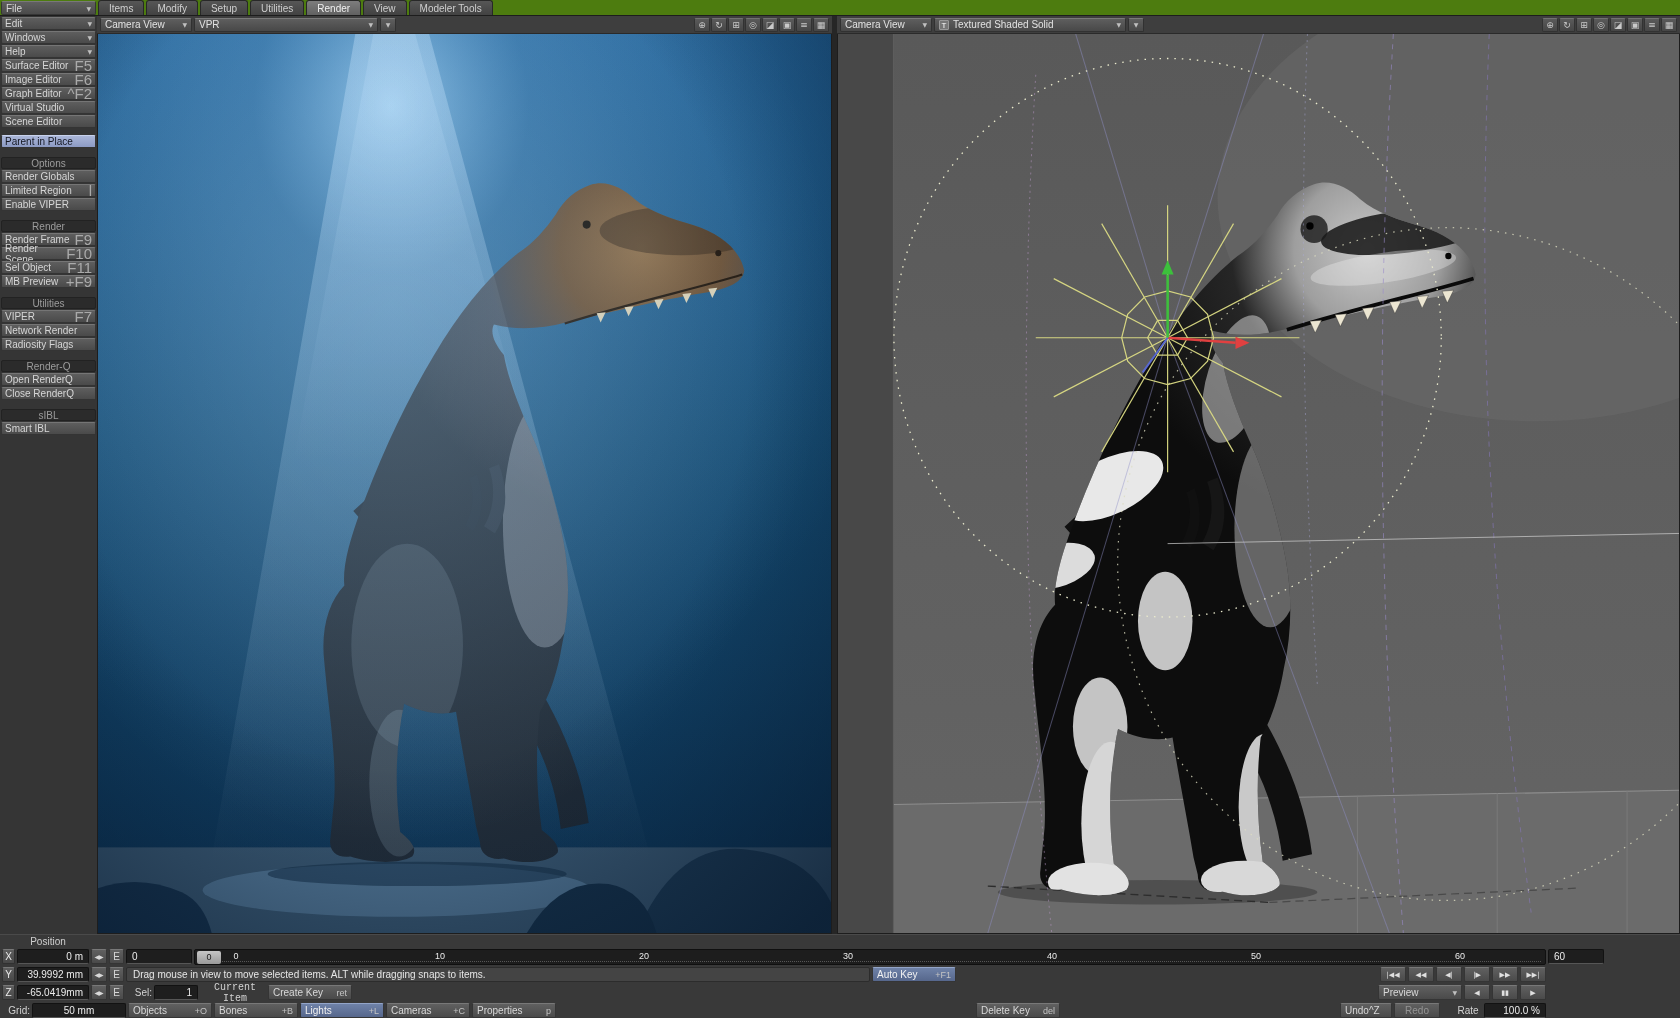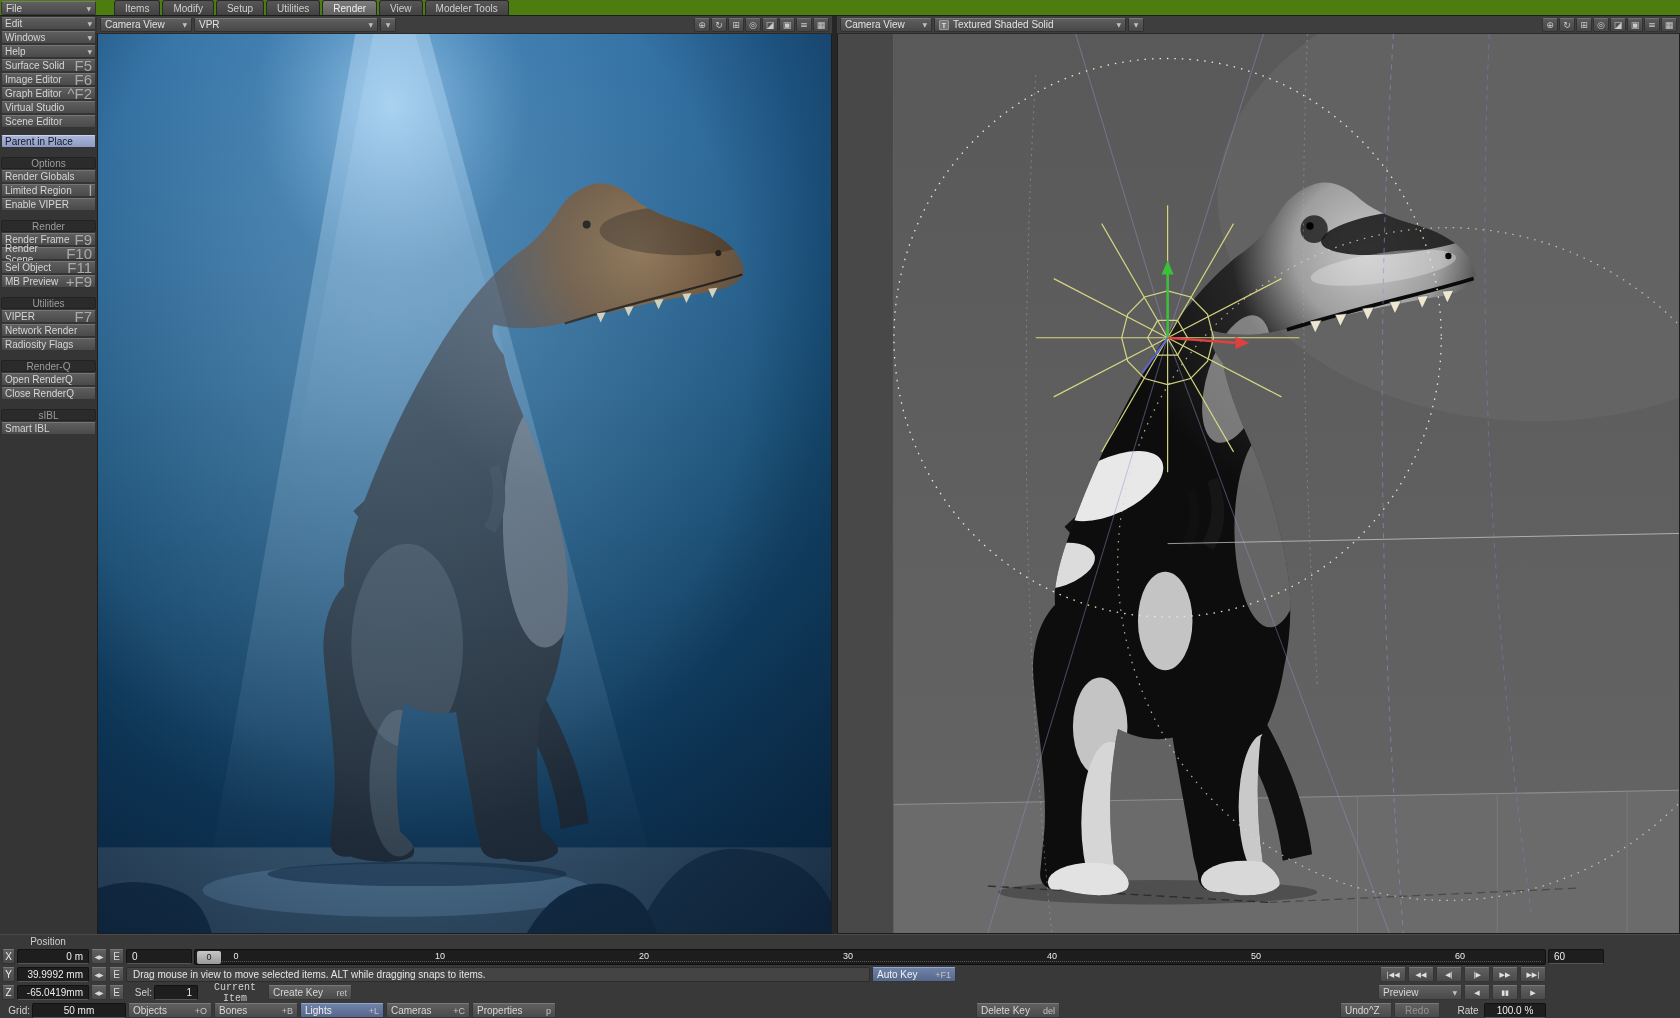--- a/index.html
+++ b/index.html
@@ -7,21 +7,21 @@
   body {
     background:#2e2e2e; color:#ddd;
     font-family:"Liberation Sans", sans-serif; font-size:10px;
     -webkit-font-smoothing:antialiased;
   }
   .glyph { font-family:"DejaVu Sans", sans-serif; }
 
   
   .topbar { height:16px; background:#4d7c0f; display:flex; border-bottom:1px solid #1d1d1d; }
   .file-slot { width:97px; padding:1px 1px 1px 1px; }
-  .tabs { flex:1; display:flex; align-items:flex-end; gap:2px; padding-left:17px; }
+  .tabs { flex:1; display:flex; align-items:flex-end; gap:2px; padding-left:1px; }
   .tab { height:15px; padding:0 10px; background:linear-gradient(#565656,#424242); border:1px solid #282828; border-bottom:none;
          border-radius:3px 3px 0 0; display:flex; align-items:center; color:#cfcfcf; cursor:default; }
   .tab.active { background:linear-gradient(#7d7d7d,#616161); color:#f0f0f0; }
 
   
   .btn { background:linear-gradient(#606060,#4a4a4a); border:1px solid #353535; border-top-color:#787878;
          border-radius:2px; color:#d8d8d8; display:flex; align-items:center; padding:0 4px; height:14px; cursor:default; }
   .dd-arrow { margin-left:auto; font-size:6px; color:#c0c0c0; padding-left:4px; }
   .field { background:#1e1e1e; border:1px solid #121212; border-bottom-color:#565656; border-radius:2px;
            height:15px; line-height:13px; color:#ececec; padding:0 5px; }
@@ -86,21 +86,21 @@
   .item-dd { width:604px; height:15px; }
   .bulb { width:8px; height:8px; border-radius:50%; margin-right:5px;
           background:radial-gradient(circle at 35% 35%, #fff6c4, #d8c45e 60%, #857324); border:1px solid #5e5424; }
   .grid-lab { width:28px; text-align:right; }
   .f-grid { width:94px; text-align:center; }
   .spacer-mid { width:416px; }
   .prev-dd { width:84px; height:15px; }
   .undo-btn { width:52px; height:15px; display:flex; padding:0 4px; }
   .redo-btn { width:46px; height:15px; justify-content:center; color:#949494; }
   .rate-lab { width:28px; text-align:center; }
-  .f-rate { width:62px; text-align:center; }
+  .f-rate { width:62px; text-align:right; }
 </style>
 </head>
 <body>
 
 <div class="topbar">
   <div class="file-slot">
     <div class="btn">
       <span>File</span>
       <span class="dd-arrow glyph">▼</span>
     </div>
@@ -151,21 +151,21 @@
         <span class="sb-label">Windows</span>
         <span class="dd-arrow glyph">▼</span>
       </div>
 
       <div class="sb-btn">
         <span class="sb-label">Help</span>
         <span class="dd-arrow glyph">▼</span>
       </div>
 
       <div class="sb-btn">
-        <span class="sb-label">Surface Solid</span>
+        <span class="sb-label">Surface Editor</span>
         <span class="sb-key">F5</span>
       </div>
 
       <div class="sb-btn">
         <span class="sb-label">Image Editor</span>
         <span class="sb-key">F6</span>
       </div>
 
       <div class="sb-btn">
         <span class="sb-label">Graph Editor</span>

